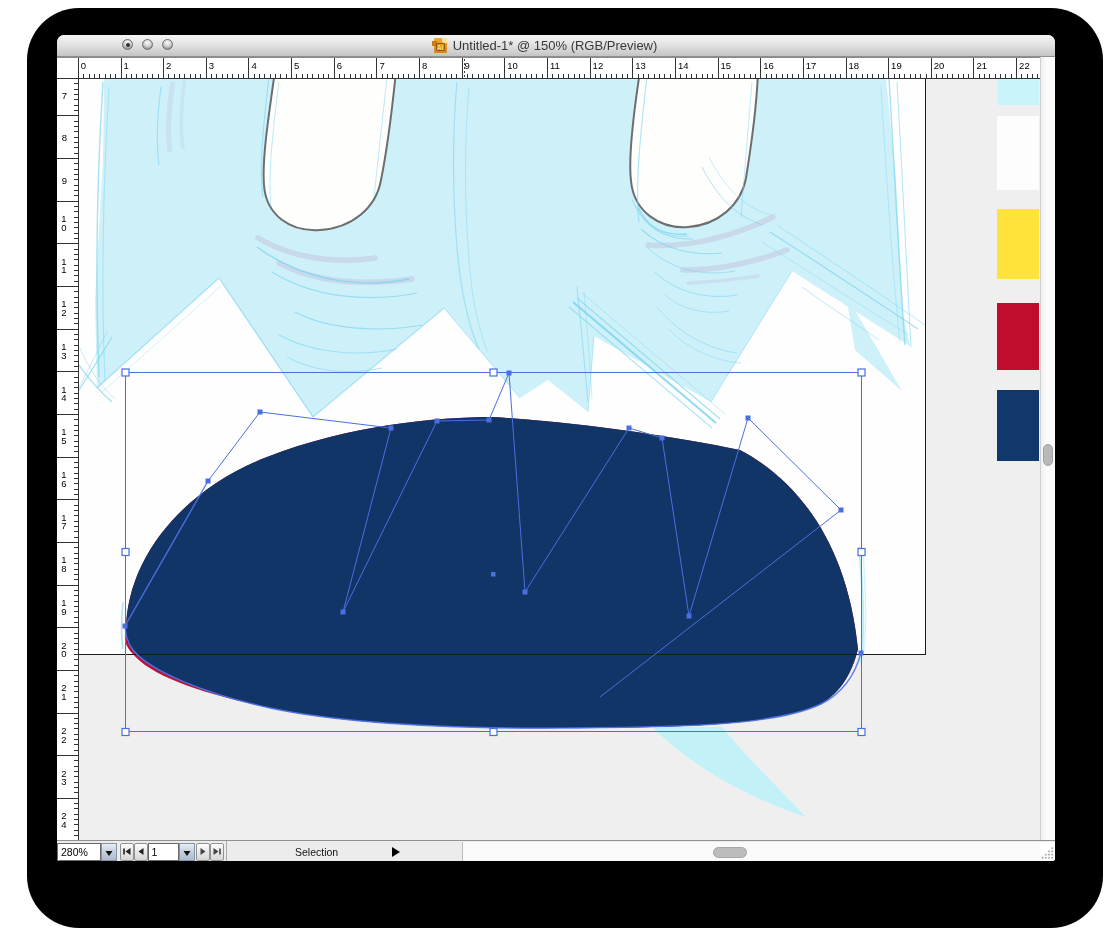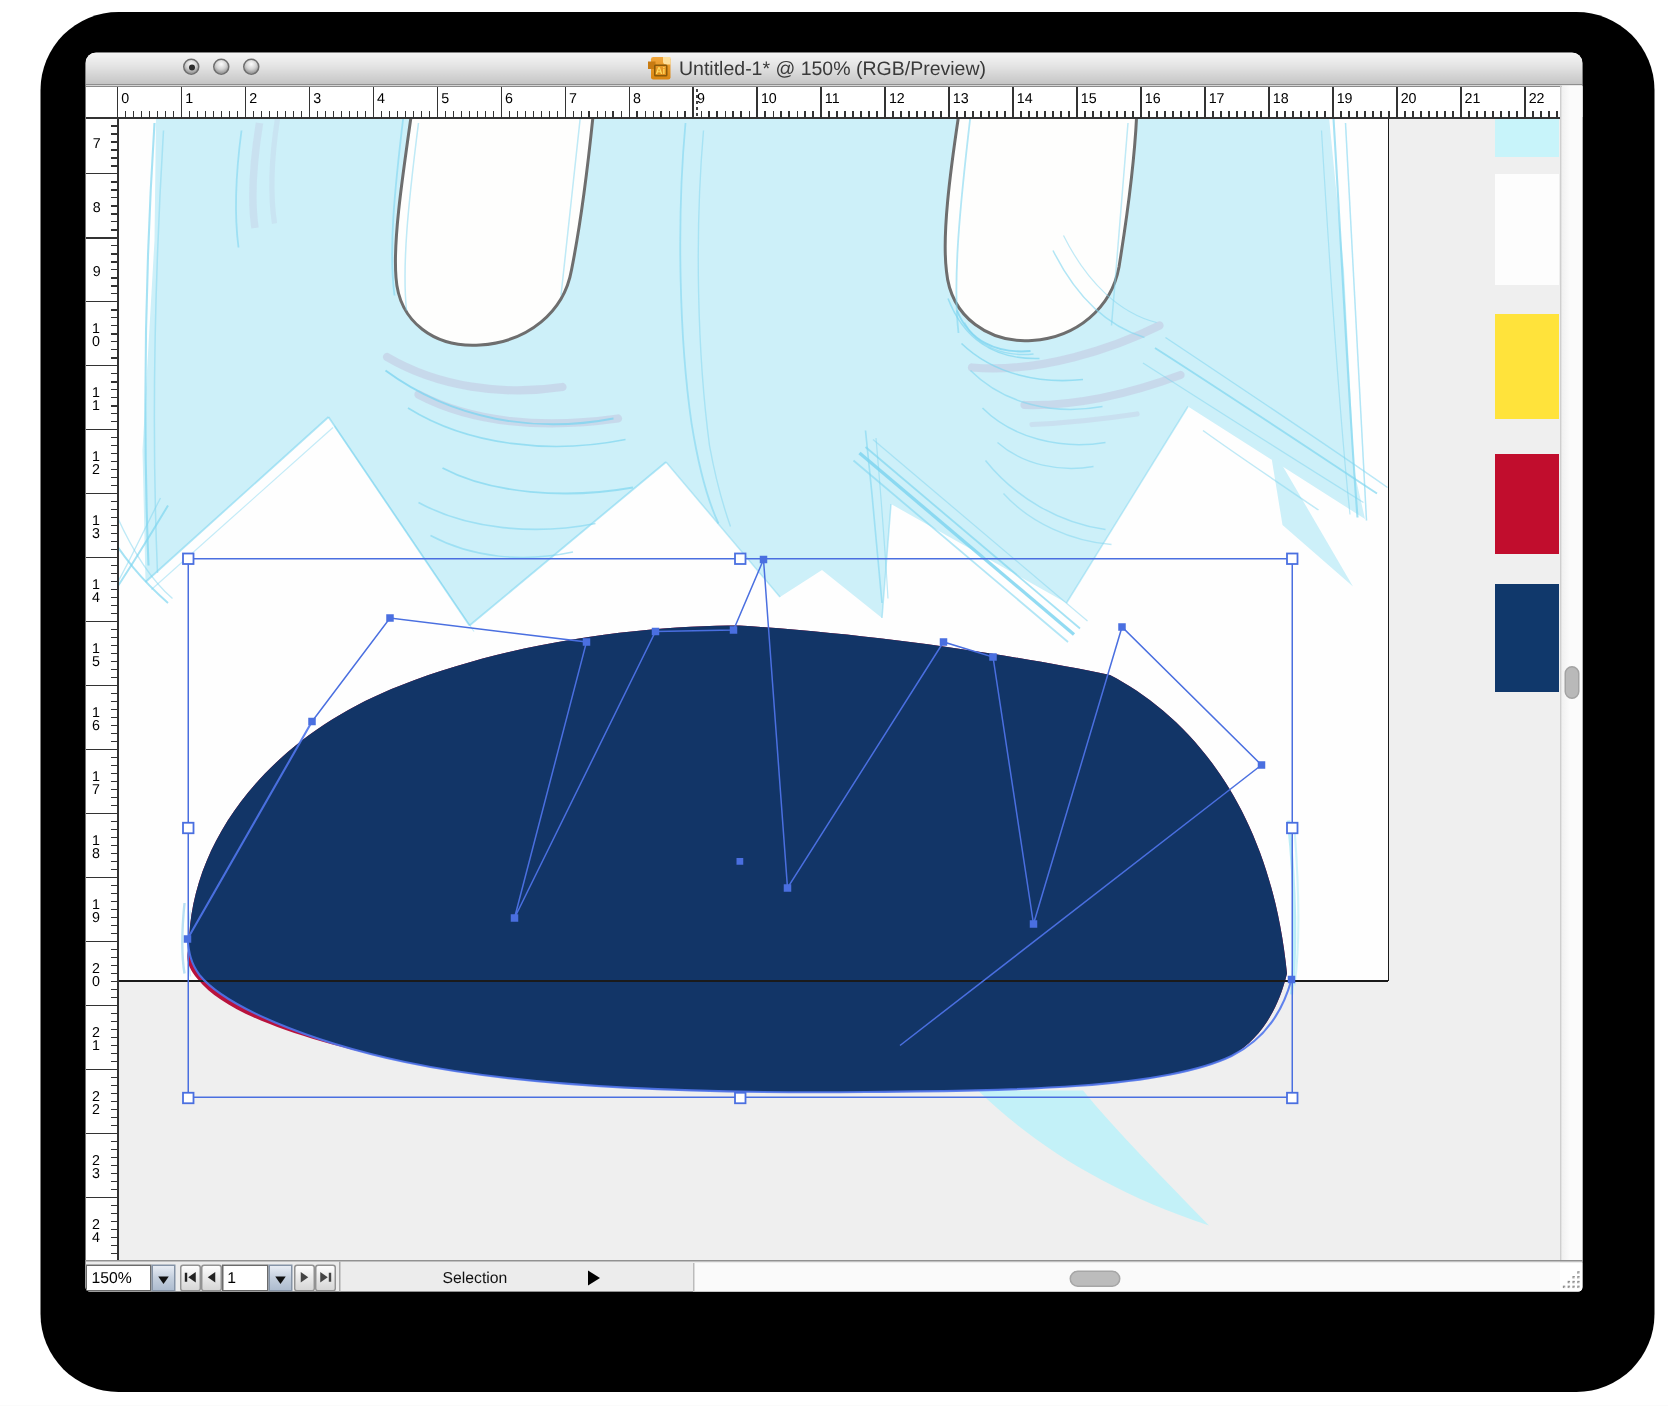--- a/index.html
+++ b/index.html
@@ -515,21 +515,21 @@
       <line x1="17" y1="767.9" x2="21.3" y2="767.9" stroke="#333333" stroke-width="1"></line>
       <line x1="17" y1="773.2" x2="21.3" y2="773.2" stroke="#333333" stroke-width="1"></line>
       <line x1="17" y1="778.6" x2="21.3" y2="778.6" stroke="#333333" stroke-width="1"></line>
       <text x="7" y="762.2" font-family="Liberation Sans" font-size="9.5" fill="#000" text-anchor="middle">2</text>
       <text x="7" y="770.8" font-family="Liberation Sans" font-size="9.5" fill="#000" text-anchor="middle">4</text>
     </svg>
     <div class="vsb">
       <div class="vth"></div>
     </div>
     <div class="sbar">
-      <div class="fld" style="left:0;top:1.5px;width:43.5px;height:18.5px">150%</div>
+      <div class="fld" style="left:0;top:1.5px;width:43.5px;height:18.5px">280%</div>
       <div class="drop" style="left:43.5px;top:1.5px;height:18.5px">
         <svg width="14" height="16" style="position:absolute;left:0;top:1px">
           <path d="M3.5,6 L10.5,6 L7,11 Z" fill="#111"></path>
         </svg>
       </div>
       <div class="btn" style="left:62.5px;top:2px;height:17.5px">
         <svg width="12" height="15" style="position:absolute;left:0;top:0">
           <path d="M3,4.5 L3,10.5" stroke="#222" stroke-width="1.6"></path>
           <path d="M9.5,4 L9.5,11 L4.5,7.5 Z" fill="#222"></path>
         </svg>

